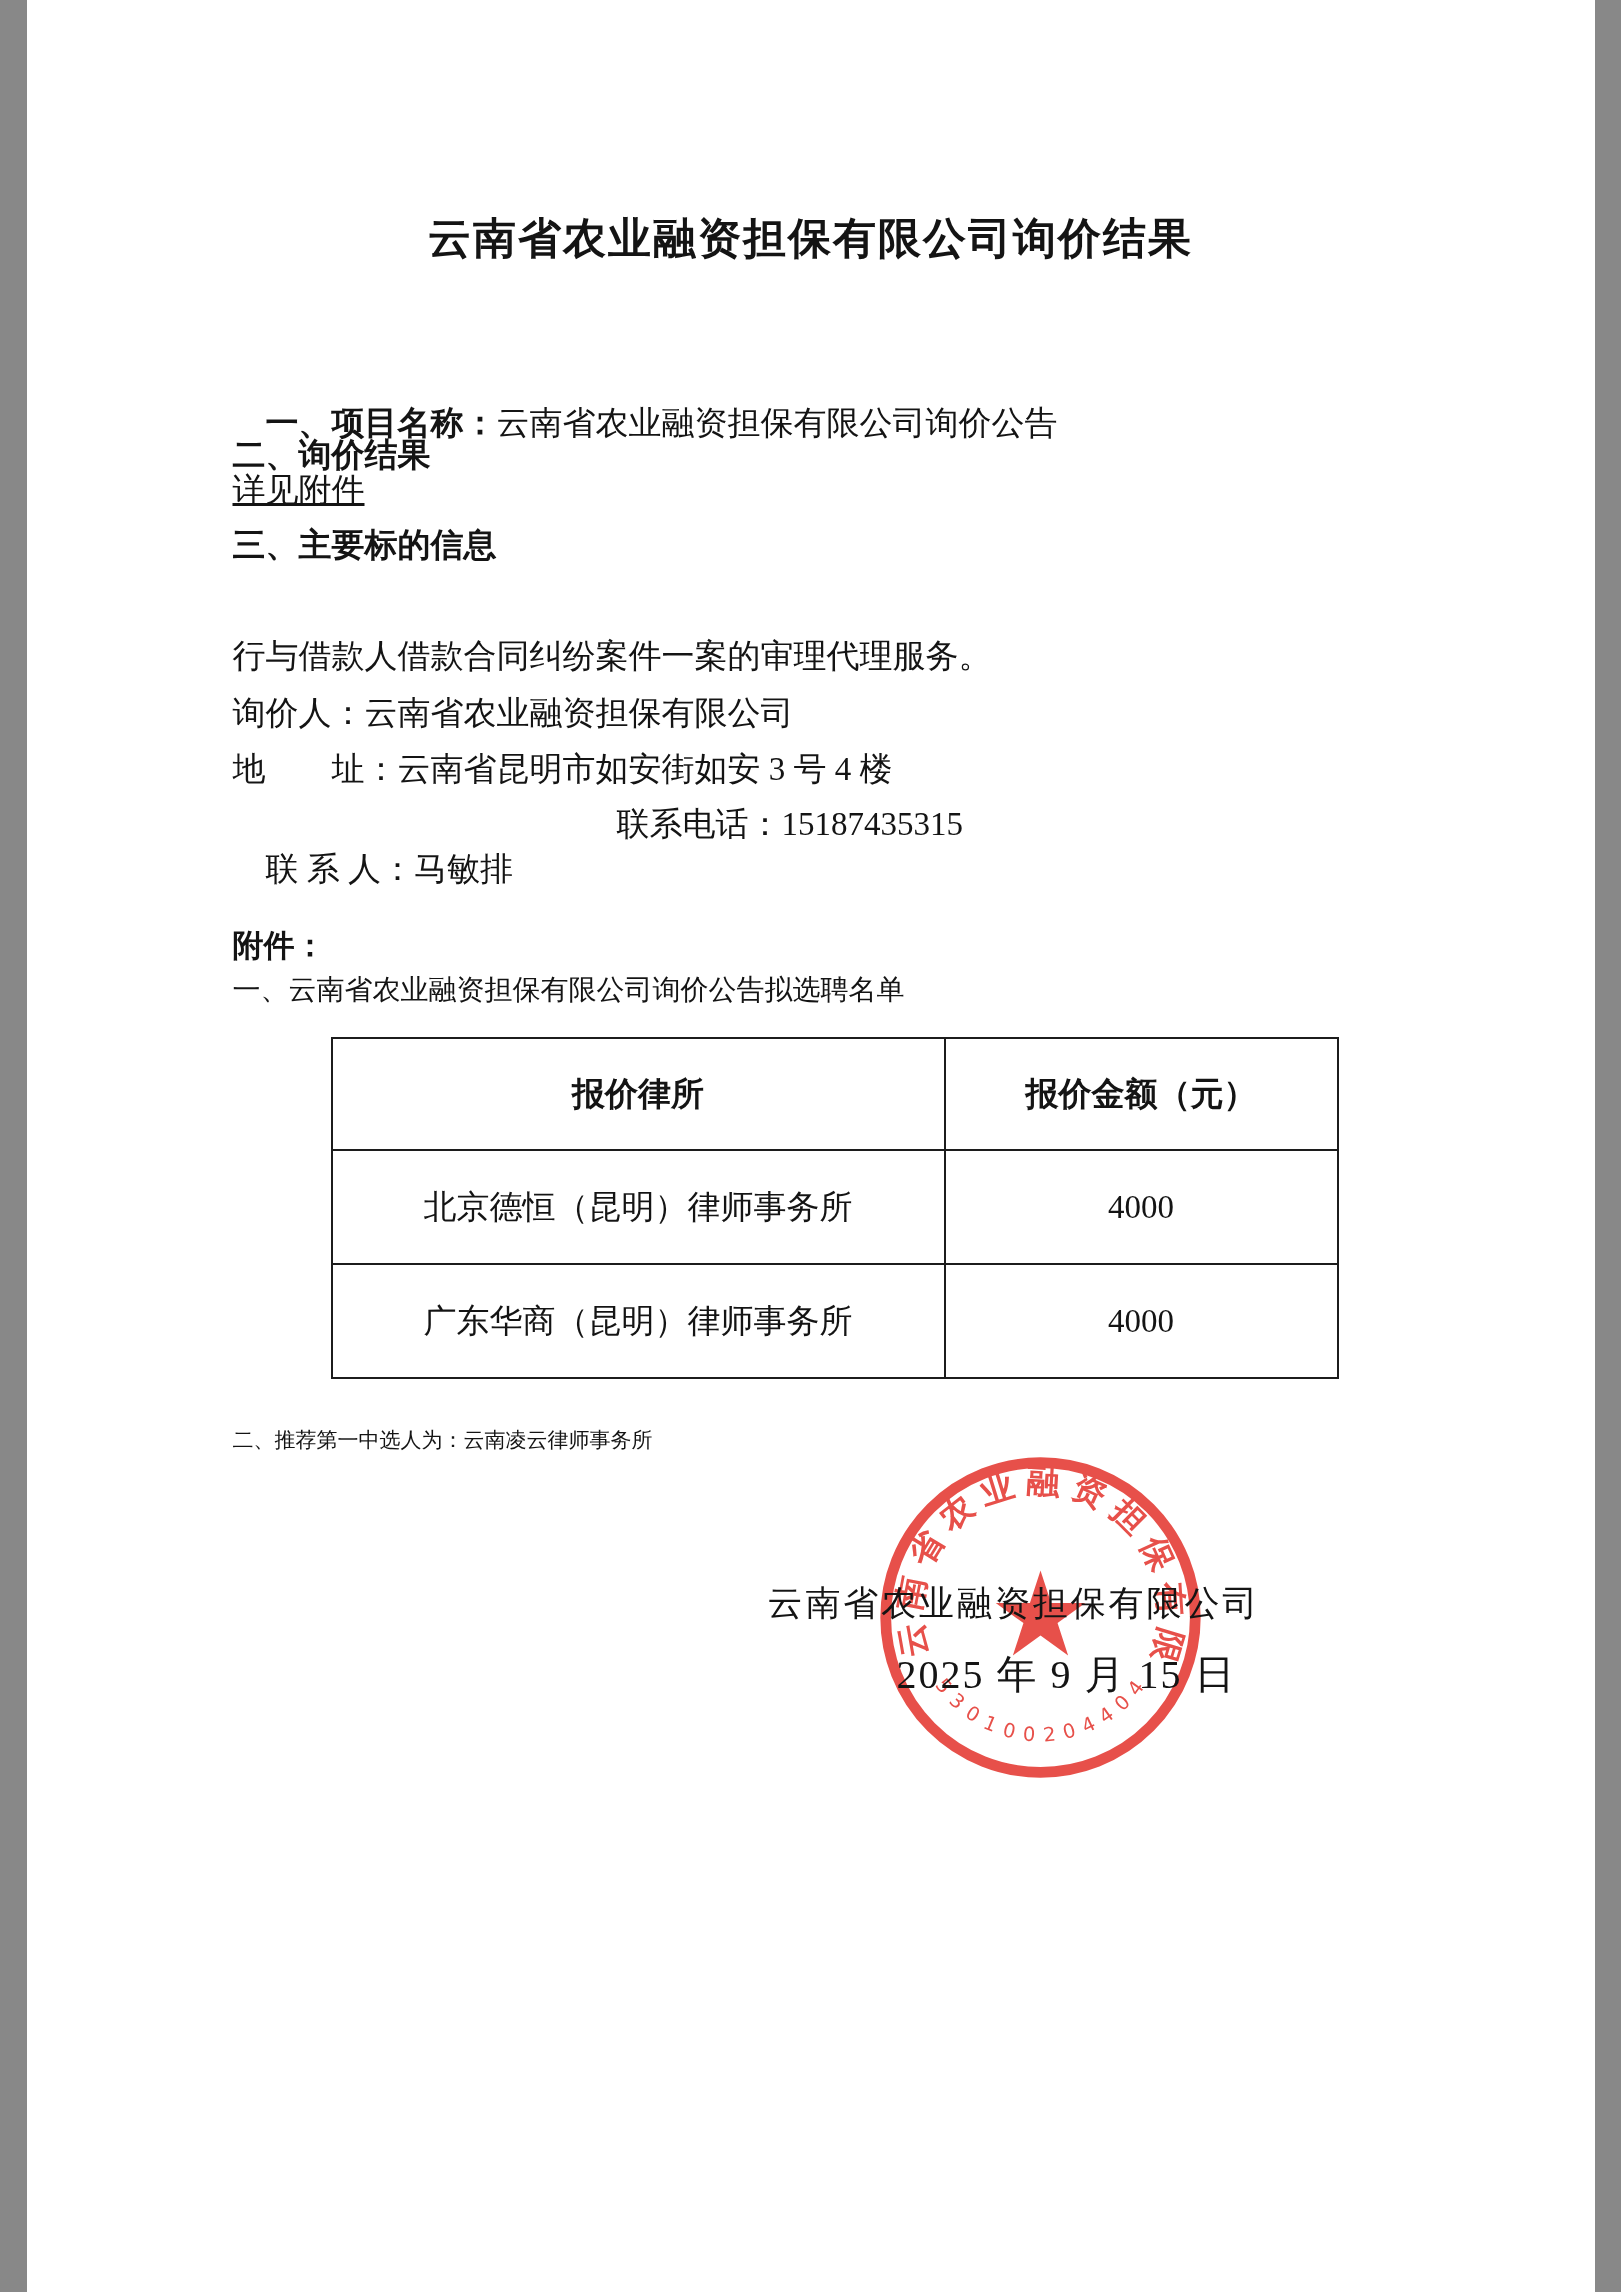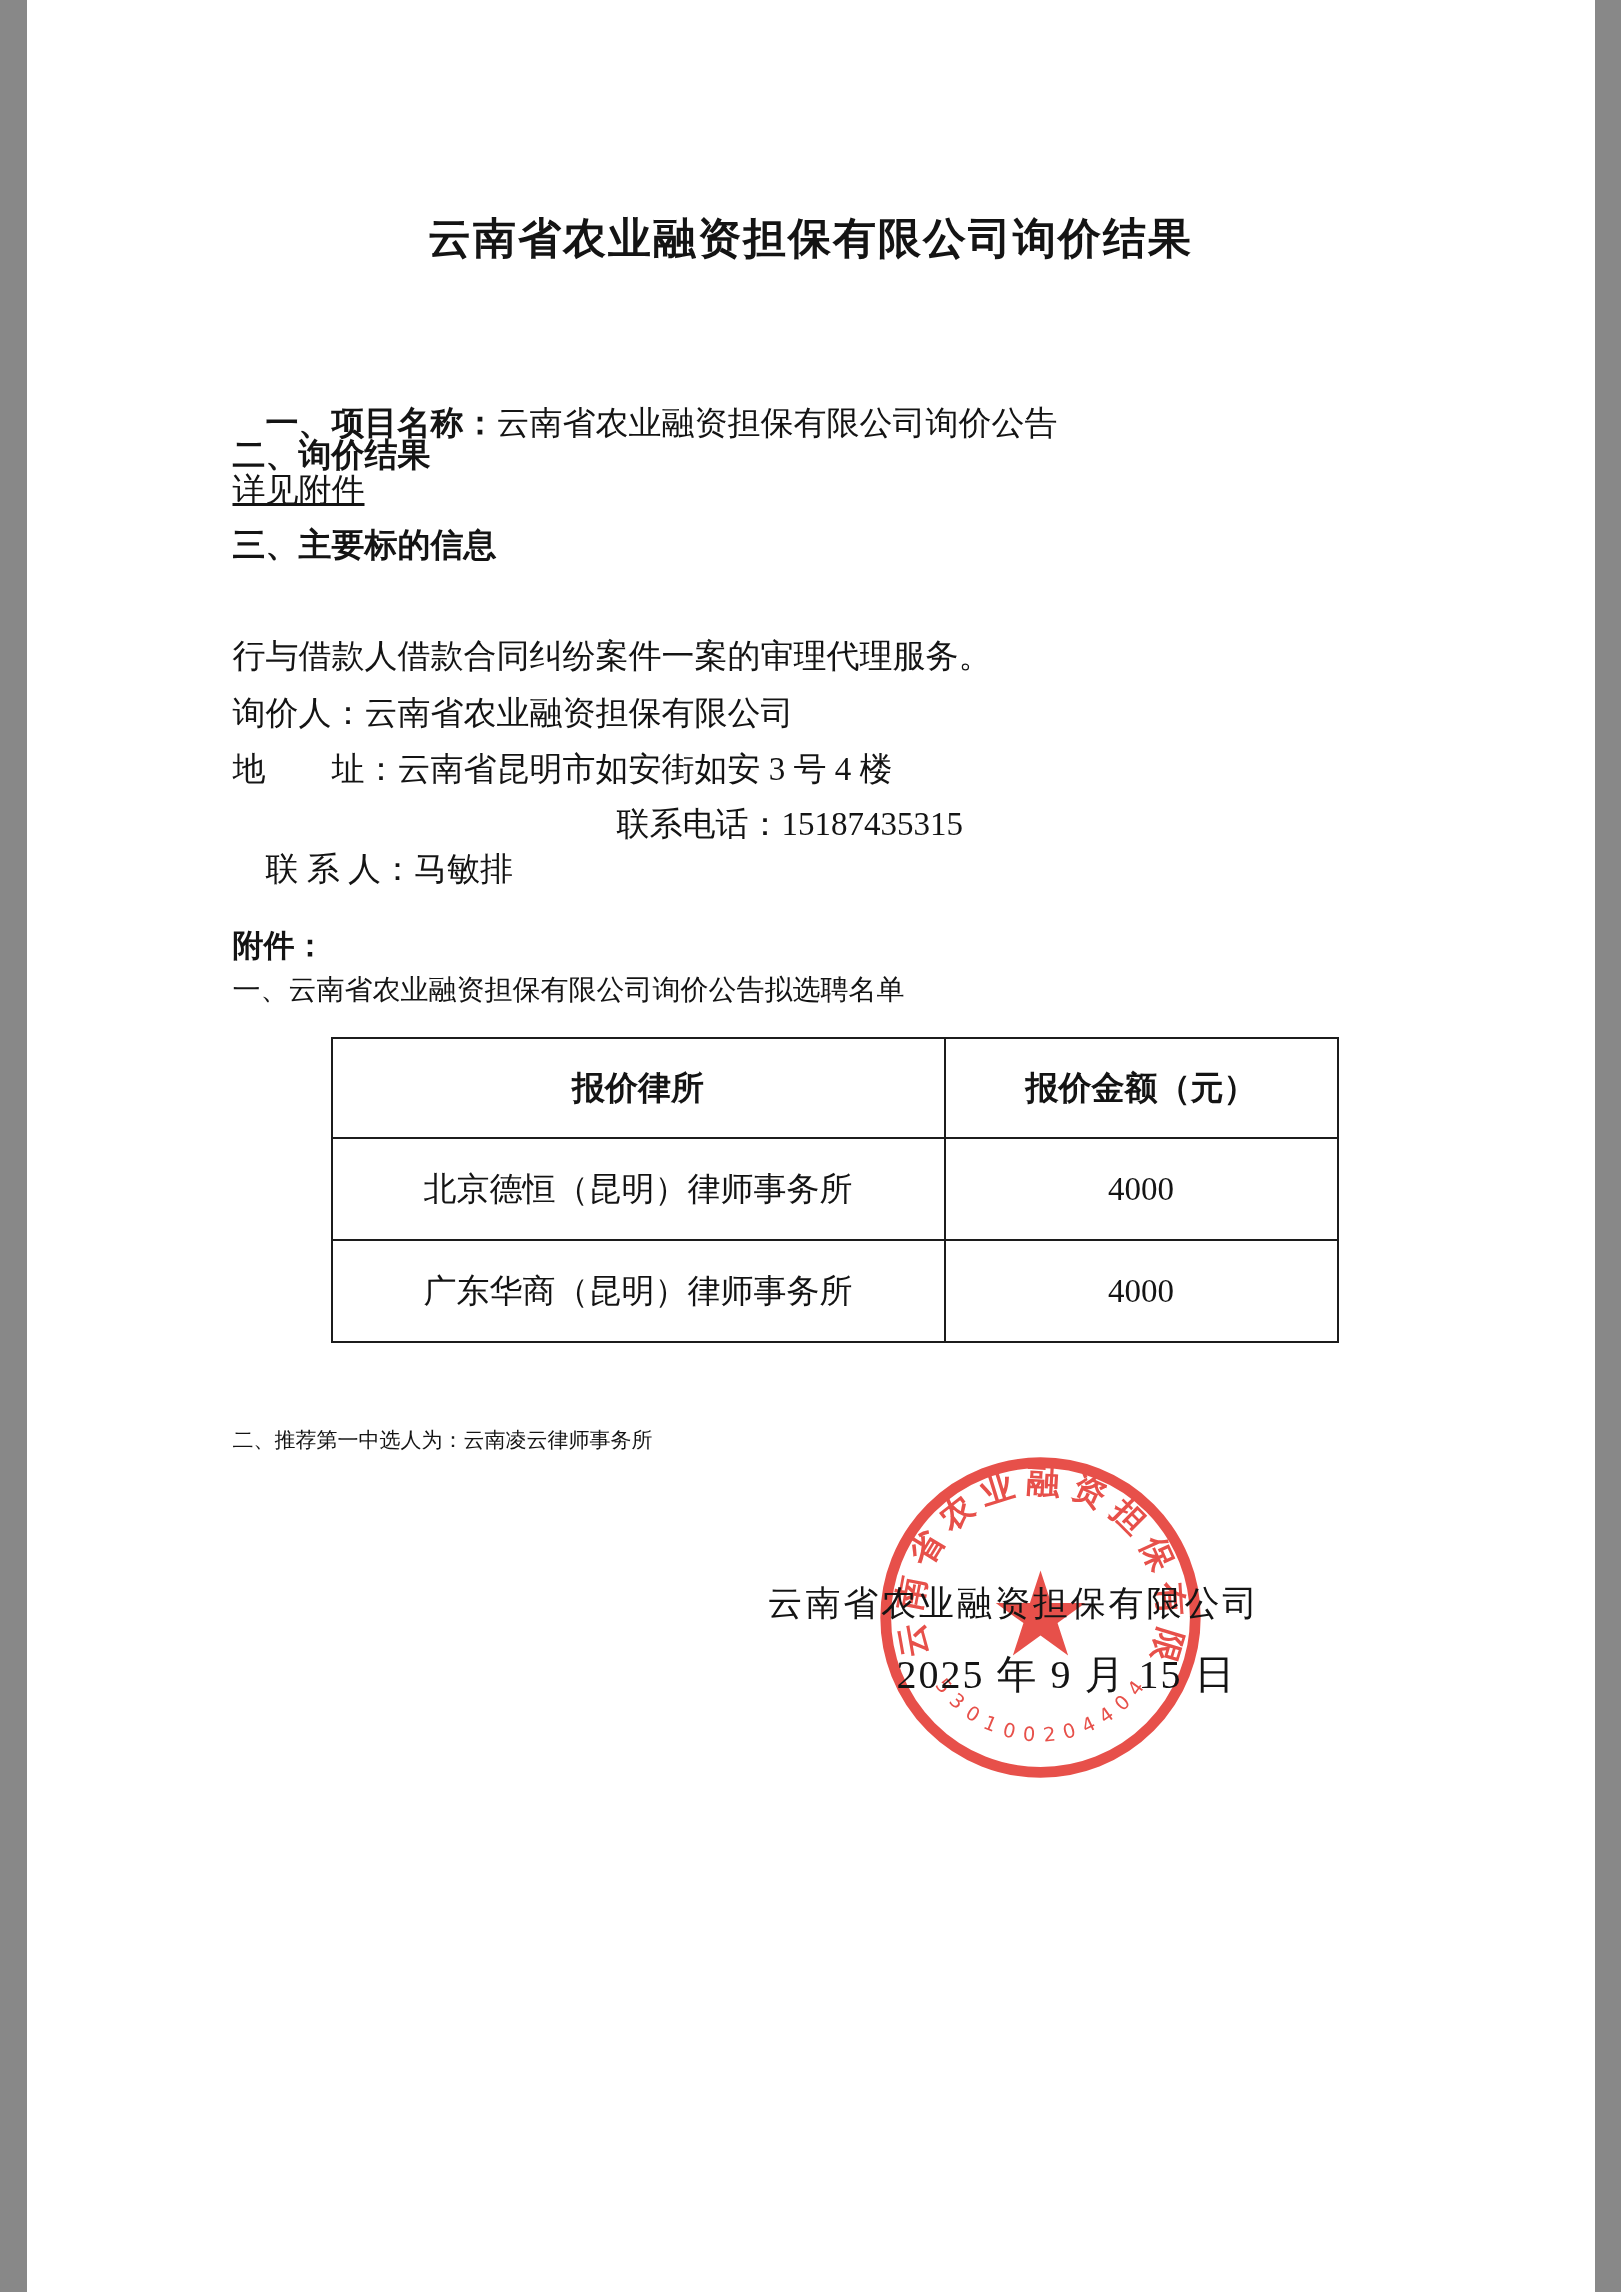--- a/index.html
+++ b/index.html
@@ -34,21 +34,21 @@
   .quote-table {
     position:absolute; left:304px; top:1037px;
     border-collapse:collapse;
     table-layout:fixed;
     width:1006px;
   }
   .quote-table th, .quote-table td {
     border:2px solid #1c1c1c;
     text-align:center; vertical-align:middle;
     font-size:33px;
-    padding:10px;
+    padding:16px;
   }
   .quote-table th { height:78px; font-weight:bold; font-family:"Liberation Serif","DejaVu Serif",serif; }
   .quote-table td { height:80px; font-weight:normal; }
 
   .recommend-line { left:206px; top:1426px; font-size:21px; white-space:pre; }
 
   .sig-company { left:741px; top:1580px; font-size:35px; letter-spacing:2.9px; white-space:pre; z-index:3; }
   .sig-date    { left:870px; top:1647px; font-size:40px; letter-spacing:2px; white-space:pre; z-index:3; }
 
   .seal {

